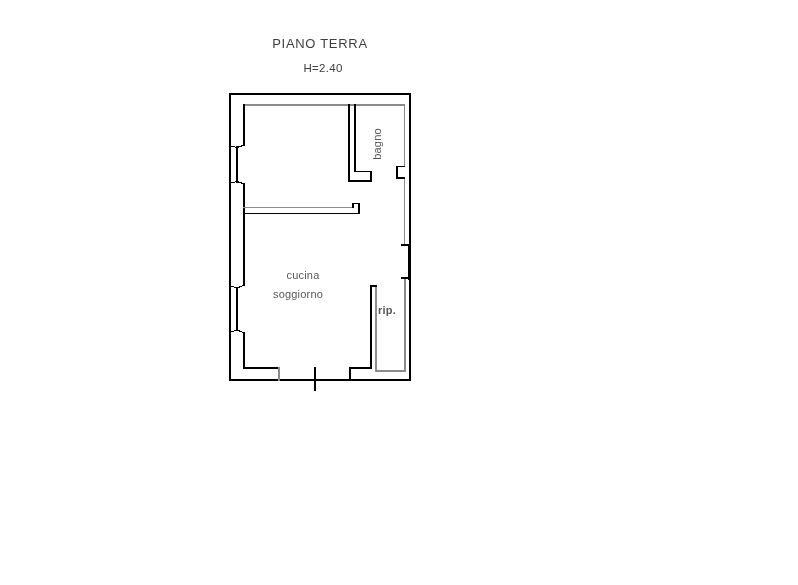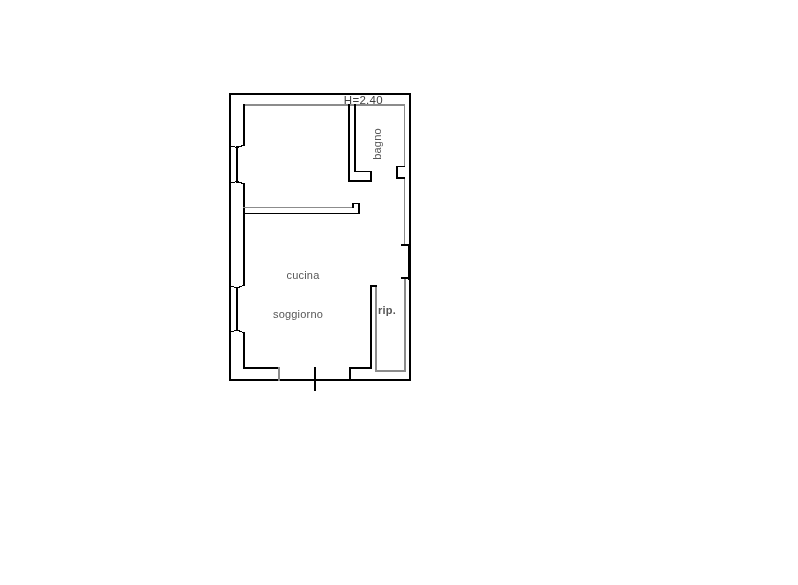--- a/index.html
+++ b/index.html
@@ -19,49 +19,49 @@
   .plan-title {
     left: 240px; top: 36px; width: 160px;
     text-align: center;
     font-size: 13px;
     letter-spacing: 0.7px;
     color: #3f3f3f;
     white-space: nowrap;
   }
   .plan-subtitle {
     left: 263px; top: 62px; width: 120px;
-    text-align: right;
+    text-align: center;
     font-size: 11.5px;
     letter-spacing: 0.3px;
     color: #3f3f3f;
     white-space: nowrap;
-    margin-top: 32px;
   }
   .room-label {
     font-size: 11px;
     color: #575757;
     text-align: center;
     white-space: nowrap;
     letter-spacing: 0.2px;
   }
   .label-bagno {
     left: 336.5px; top: 138px; width: 80px;
     transform: rotate(-90deg);
     transform-origin: 50% 50%;
   }
   .label-cucina    { left: 253px; top: 269px; width: 100px; }
-  .label-soggiorno { left: 248px; top: 308px; width: 100px; }
+  .label-soggiorno { left: 248px; top: 288px; width: 100px; }
   .label-rip       { left: 367px; top: 304px; width: 40px; font-weight: bold;  }
   svg.plan { left: 0; top: 0; }
 </style>
 </head>
 <body>
 
 <div class="sheet" style="background: rgb(255, 255, 255);">
 
+  <div class="abs plan-title">PIANO TERRA</div>
 
   <div class="abs plan-subtitle">H=2.40</div>
 
   <svg class="abs plan" width="798" height="585" viewBox="0 0 798 585" shape-rendering="crispEdges">
       <line x1="230" y1="94" x2="410" y2="94" stroke="#000000" stroke-width="1.6" stroke-linecap="square"></line>
       <line x1="410" y1="94" x2="410" y2="380" stroke="#000000" stroke-width="1.6" stroke-linecap="square"></line>
       <line x1="410" y1="380" x2="230" y2="380" stroke="#000000" stroke-width="1.6" stroke-linecap="square"></line>
       <line x1="230" y1="380" x2="230" y2="94" stroke="#000000" stroke-width="1.6" stroke-linecap="square"></line>
       <line x1="244" y1="105" x2="404.5" y2="105" stroke="#8c8c8c" stroke-width="1.2" stroke-linecap="square"></line>
       <line x1="244" y1="105" x2="244" y2="145" stroke="#000000" stroke-width="1.2" stroke-linecap="square"></line>

